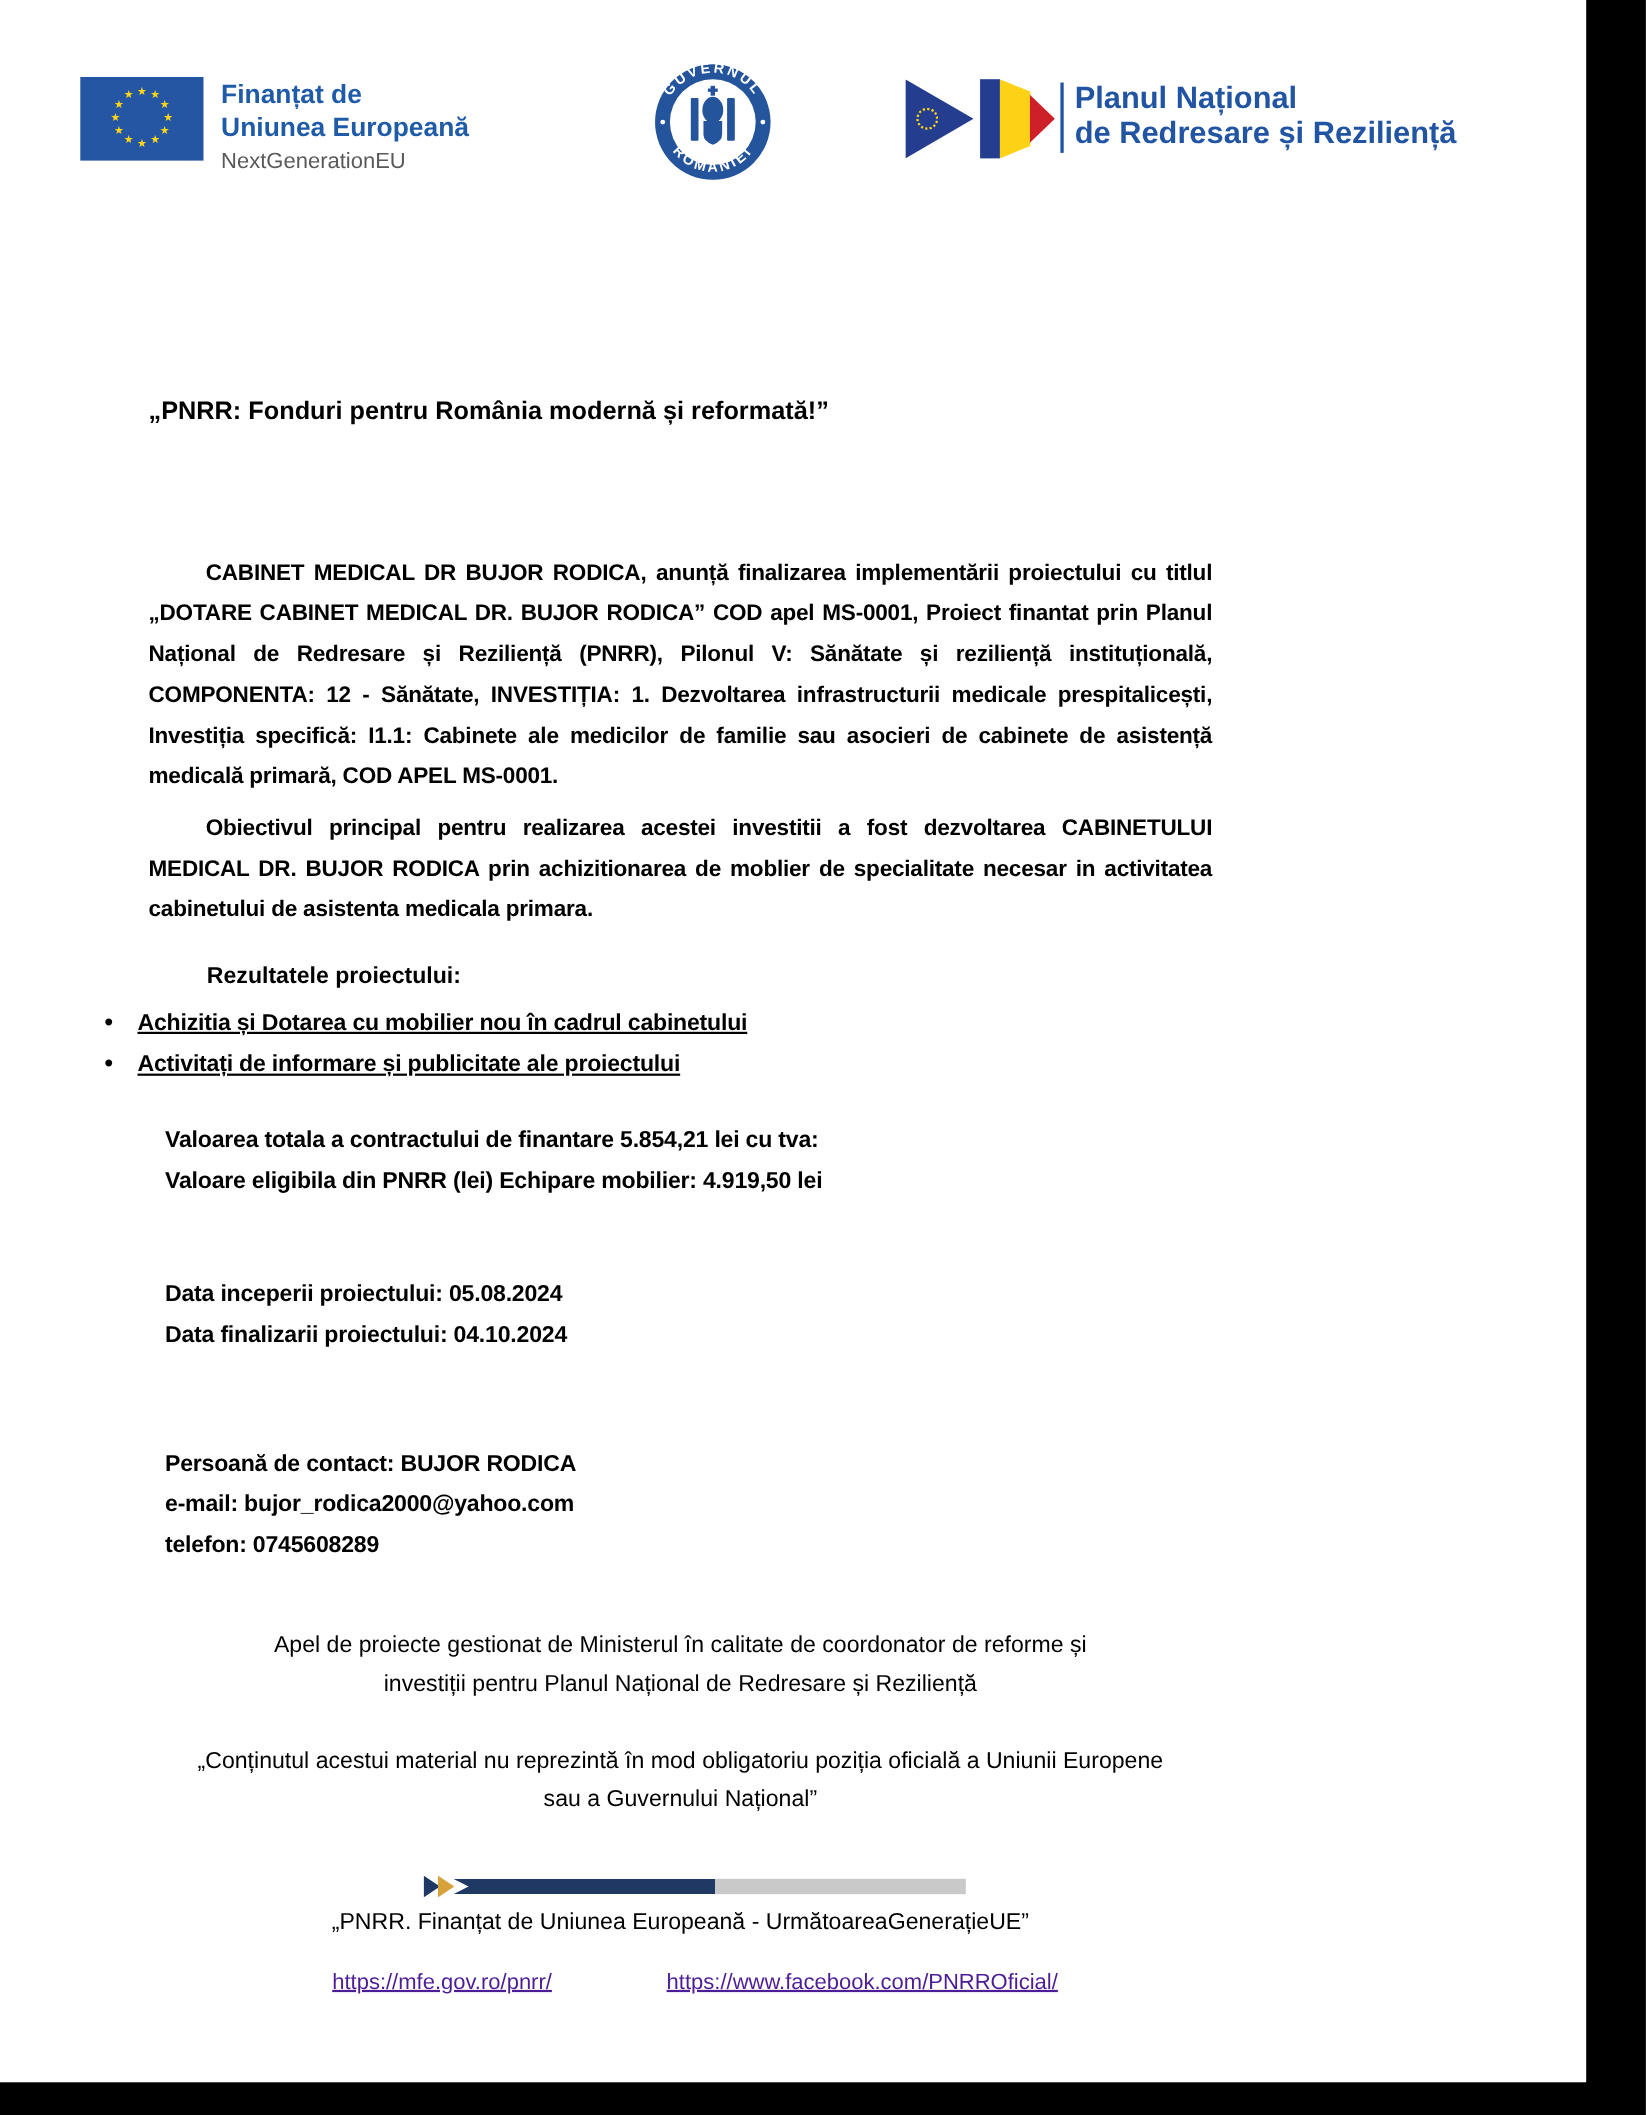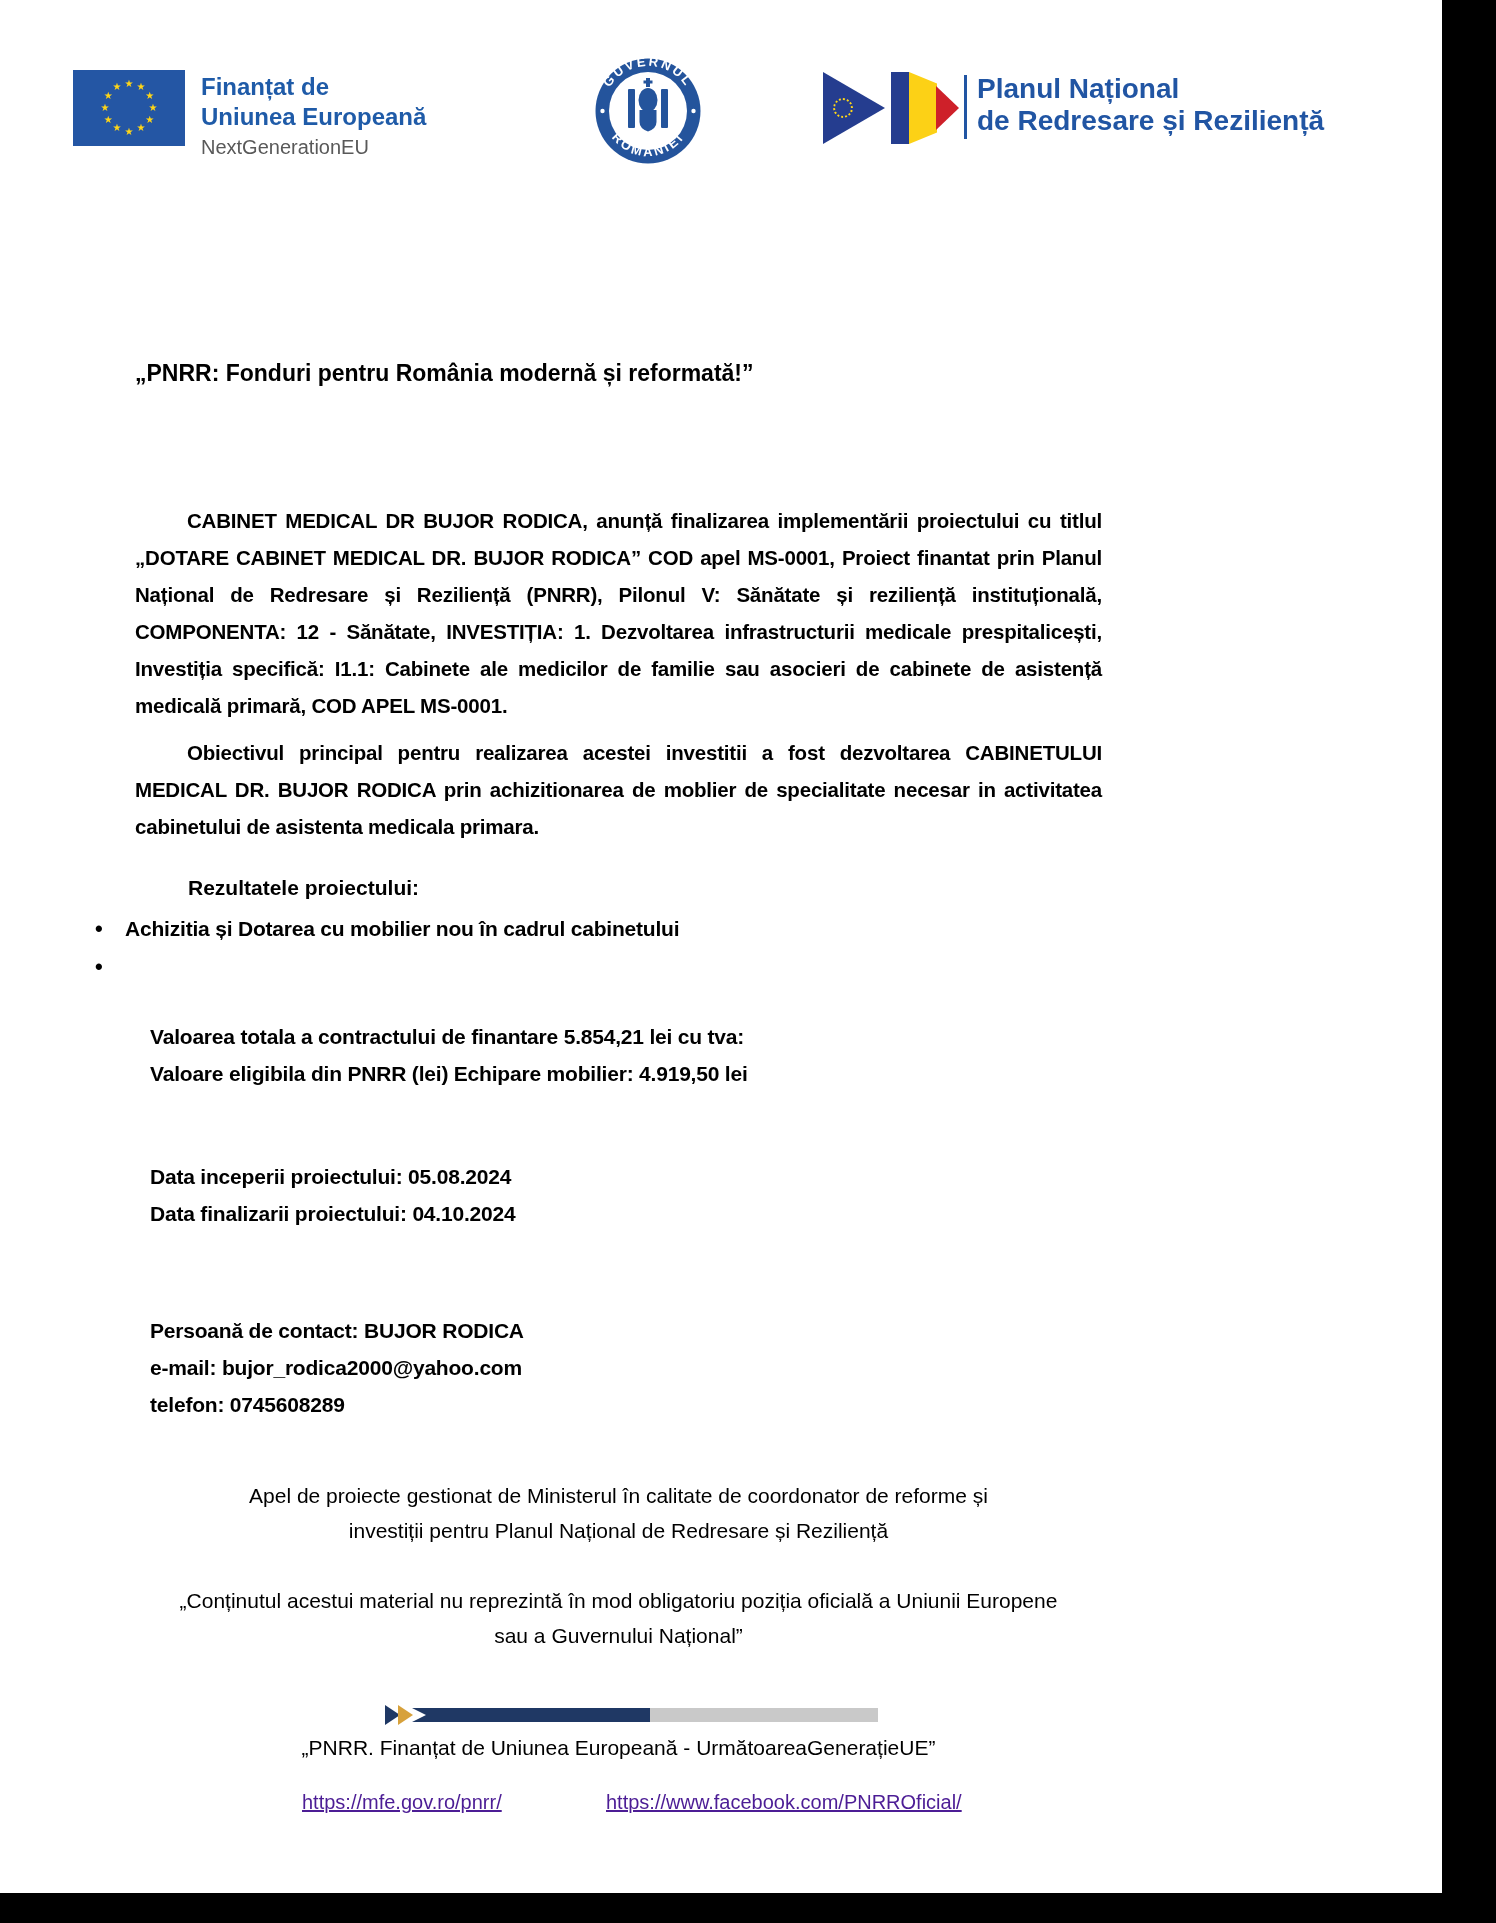--- a/index.html
+++ b/index.html
@@ -40,21 +40,21 @@
   .doc-title { top:285px; text-align:center; font-weight:bold; font-size:33px; }
   .doc-subtitle { top:360px; text-align:left; font-weight:bold; font-size:23px; }
   .bodyp { text-align:justify; font-weight:bold; font-size:20.5px; line-height:37px;
            text-indent:52px; letter-spacing:-0.2px; }
   #p1 { top:484px;margin-top:18px; }
   #p2 { top:734px; }
   .results-h { position:absolute; left:188px; top:876px; font-weight:bold; font-size:21px; color:#000; }
   .bullets { position:absolute; left:95px; top:910px; color:#000; }
   .bullet-row { display:flex; height:38px; align-items:baseline; }
   .bullet-dot { width:30px; font-weight:bold; font-size:22px; line-height:38px; }
-  .bullet-txt { font-weight:bold; font-size:21px; line-height:38px; letter-spacing:-0.2px; }
+  .bullet-txt { font-weight:bold; font-size:21px; line-height:38px; letter-spacing:-0.2px;text-decoration:underline; }
   .plain-block { position:absolute; left:150px; color:#000; font-weight:bold; font-size:21px;
                  line-height:37px; letter-spacing:-0.2px; }
   #values { top:1018px; }
   #dates { top:1158px; }
   #contact { top:1312px; }
   .centerp { text-align:center; font-size:21px; line-height:35px; color:#000; }
   #apel { top:1478px; }
   #disclaimer { top:1583px; }
 
   
@@ -151,20 +151,21 @@
 
     <div class="results-h">Rezultatele proiectului:</div>
 
     <div class="bullets">
       <div class="bullet-row">
         <span class="bullet-dot">•</span>
         <span class="bullet-txt">Achizitia și Dotarea cu mobilier nou în cadrul cabinetului</span>
       </div>
       <div class="bullet-row">
         <span class="bullet-dot">•</span>
+        <span class="bullet-txt">Activitați de informare și publicitate ale proiectului</span>
       </div>
     </div>
 
     <div id="values" class="plain-block">
       <div>Valoarea totala a contractului de finantare 5.854,21 lei cu tva:</div>
       <div>Valoare eligibila din PNRR (lei) Echipare mobilier: 4.919,50 lei</div>
     </div>
 
     <div id="dates" class="plain-block">
       <div>Data inceperii proiectului: 05.08.2024</div>

